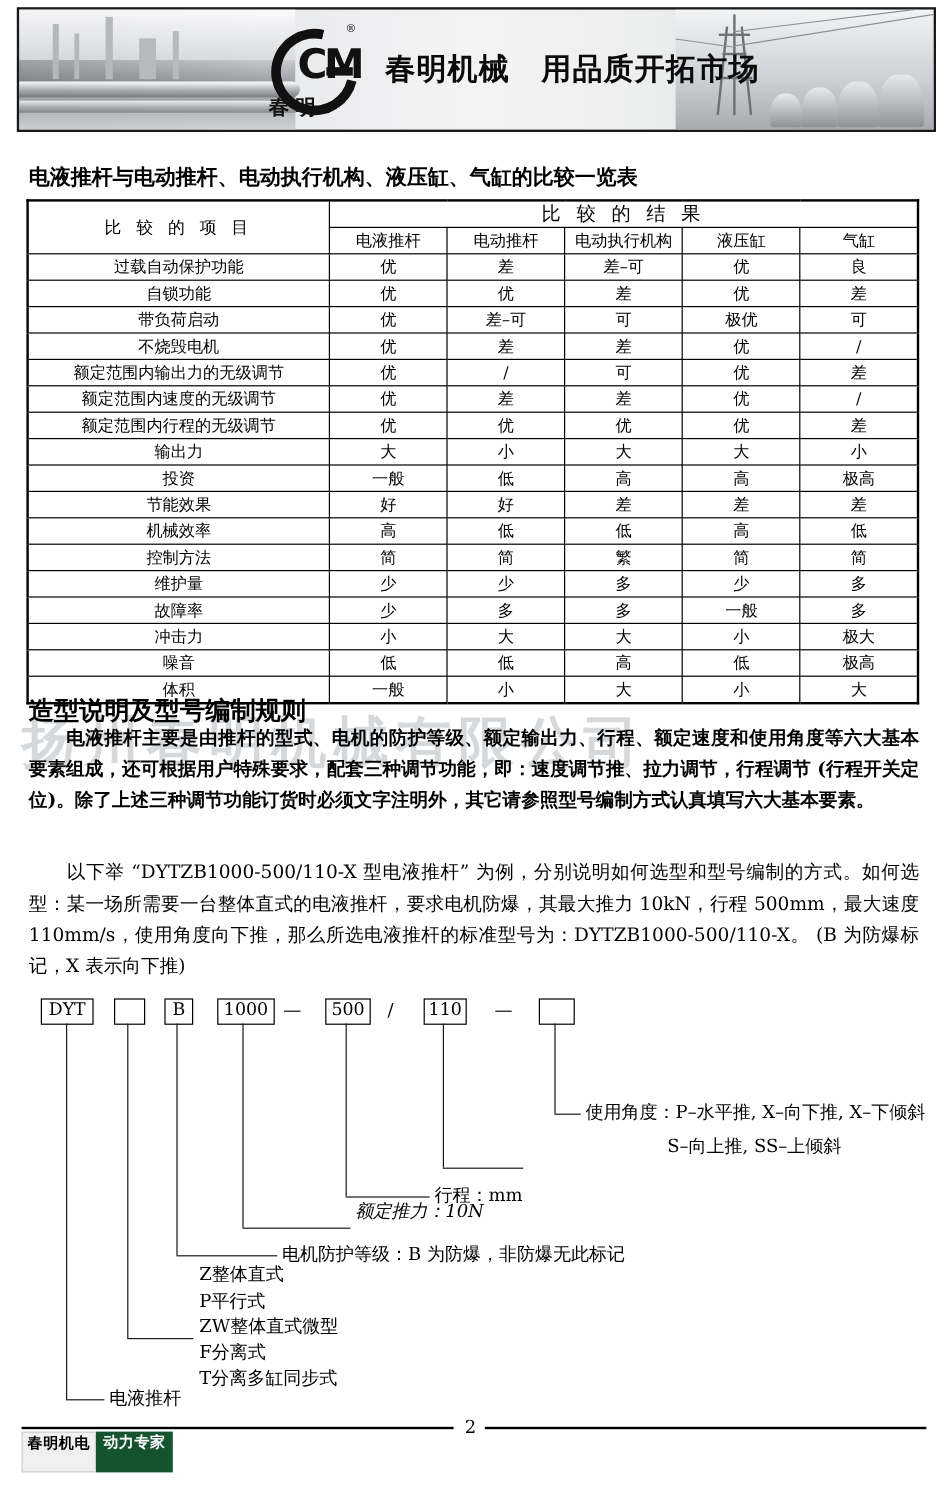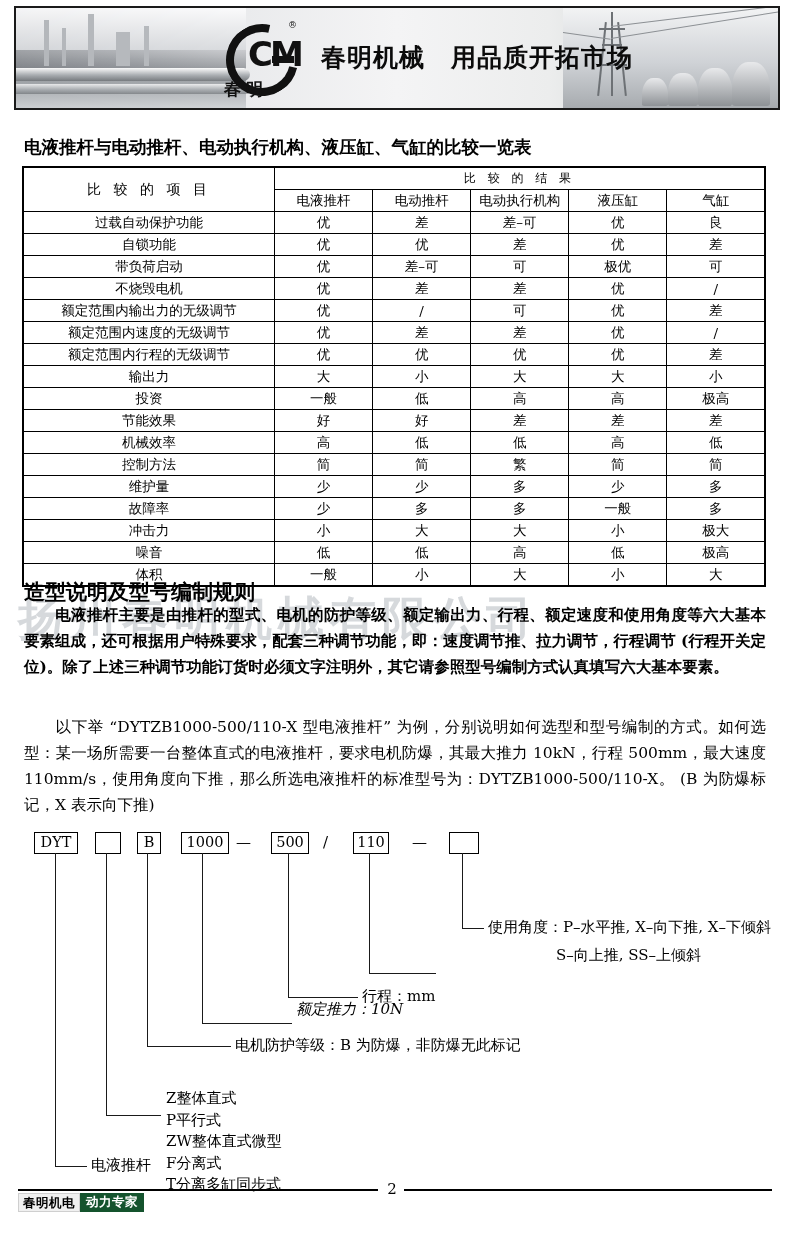--- a/index.html
+++ b/index.html
@@ -124,21 +124,21 @@
     padding: 0;
     height: 21px;
     font-weight: normal;
     font-family: "DejaVu Serif", "Liberation Serif", serif;
   }
   .cmp-table .outer-l { border-left: 2px solid #000; }
   .cmp-table .outer-r { border-right: 2px solid #000; }
   .cmp-table tr.first td { border-top: 2px solid #000; }
   .cmp-table tr.last td { border-bottom: 2px solid #000; }
   .hdr-item { width: 250px; letter-spacing: 4px; font-size: 14px; }
-  .hdr-result { letter-spacing: 4px; font-size: 12px; height: 26px; }
+  .hdr-result { letter-spacing: 4px; font-size: 16px; height: 26px; }
   .col-sub { font-size: 13.5px; height: 24px; }
   .c1 { width: 250px; }
   .c2 { width: 78px; }
   .c3 { width: 98px; }
   .c4 { width: 140px; }
   .c5 { width: 92px; }
   .c6 { width: 86px; }
 
   
   .sec-head {
@@ -230,21 +230,21 @@
     position: absolute; left: 404px; top: 1189px;
     width: 368px; height: 0; border-top: 2px solid #000;
   }
   .page-num {
     position: absolute; left: 378px; top: 1180px;
     width: 28px; text-align: center;
     font-size: 15px;
   }
   .foot-logo {
     position: absolute; left: 18px; top: 1193px;
-    display: flex; height: 19px;
+    display: flex; height: 34px;
     font-family: "DejaVu Sans","Liberation Sans", sans-serif;
     font-size: 12.5px; font-weight: 700;
   }
   .foot-logo .fl-a {
     background: #f0f0f0; color: #000; padding: 1px 4px 0 4px;
     border: 1px solid #cfcfcf;
     letter-spacing: 0.5px;
   }
   .foot-logo .fl-b {
     background: #14532d; color: #fff; padding: 1px 6px 0 6px;
@@ -488,21 +488,21 @@
   <div class="lead-v" style="left:202px; top:27px; height:170px;"></div>
   <div class="lead-h" style="left:202px; top:197px; width:90px;"></div>
   <div class="ann" style="left:296px; top:173px;font-style:italic;">额定推力：10N</div>
 
   <div class="lead-v" style="left:147px; top:27px; height:193px;"></div>
   <div class="lead-h" style="left:147px; top:220px; width:84px;"></div>
   <div class="ann" style="left:235px; top:209px;">电机防护等级：B 为防爆，非防爆无此标记</div>
 
   <div class="lead-v" style="left:106px; top:27px; height:262px;"></div>
   <div class="lead-h" style="left:106px; top:289px; width:55px;"></div>
-  <div class="ann-list" id="type-list" style="left:166px; top:226px;margin-top:36px;">
+  <div class="ann-list" id="type-list" style="left:166px; top:226px;">
       <div>Z整体直式</div>
       <div>P平行式</div>
       <div>ZW整体直式微型</div>
       <div>F分离式</div>
       <div>T分离多缸同步式</div>
     </div>
 
   <div class="lead-v" style="left:55px; top:27px; height:313px;"></div>
   <div class="lead-h" style="left:55px; top:340px; width:32px;"></div>
   <div class="ann" style="left:91px; top:329px;">电液推杆</div>

